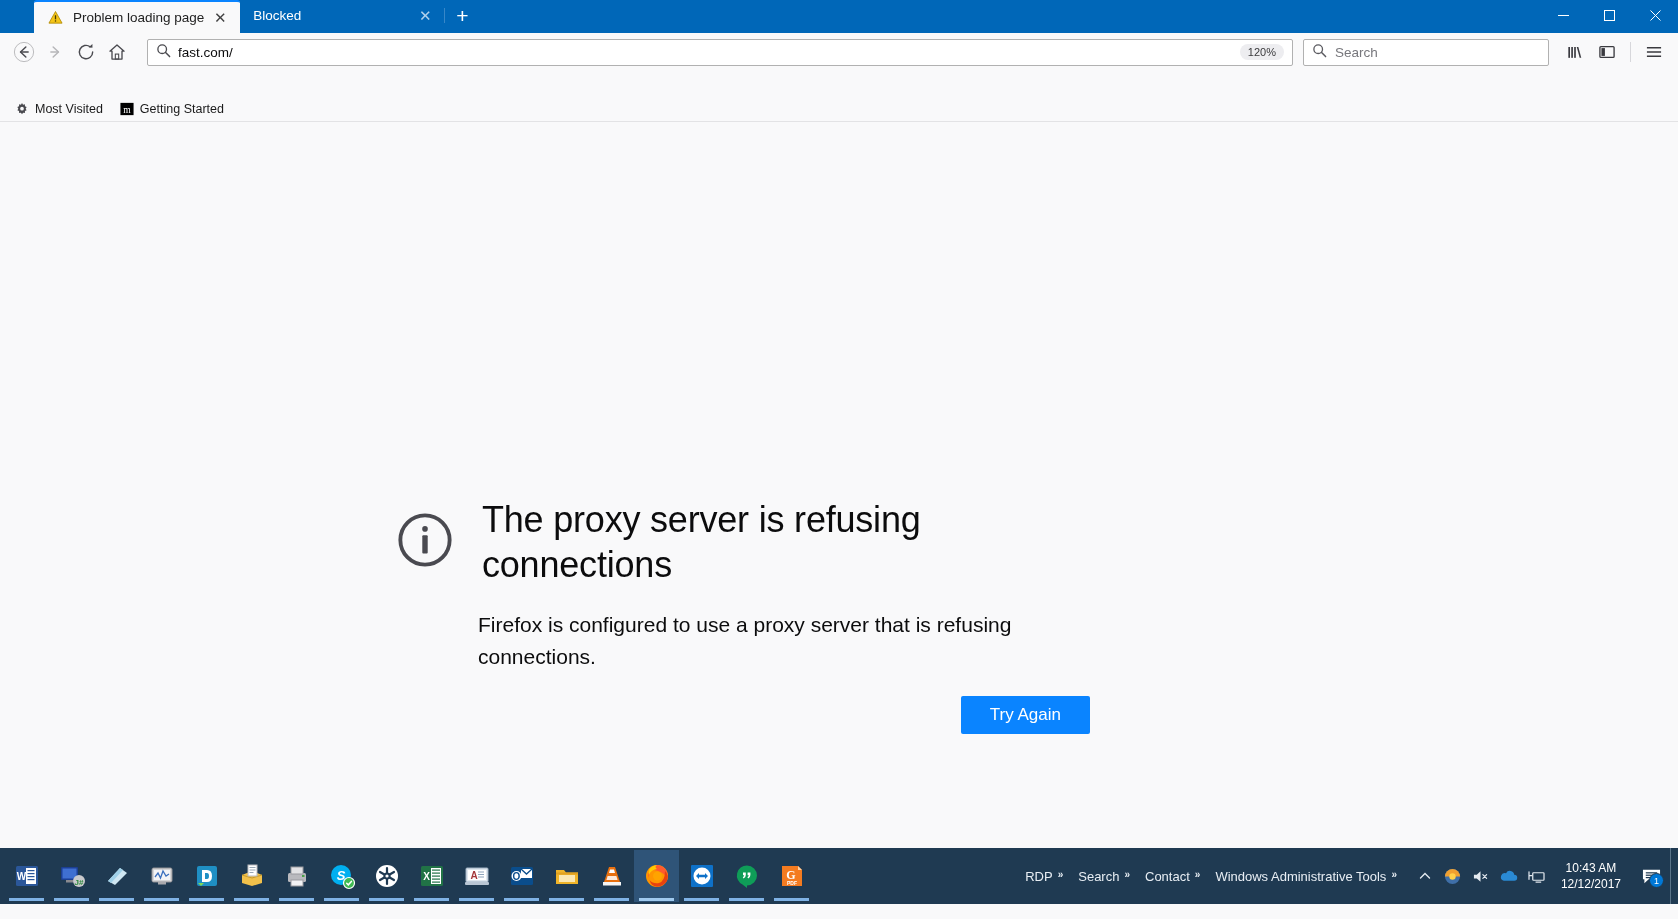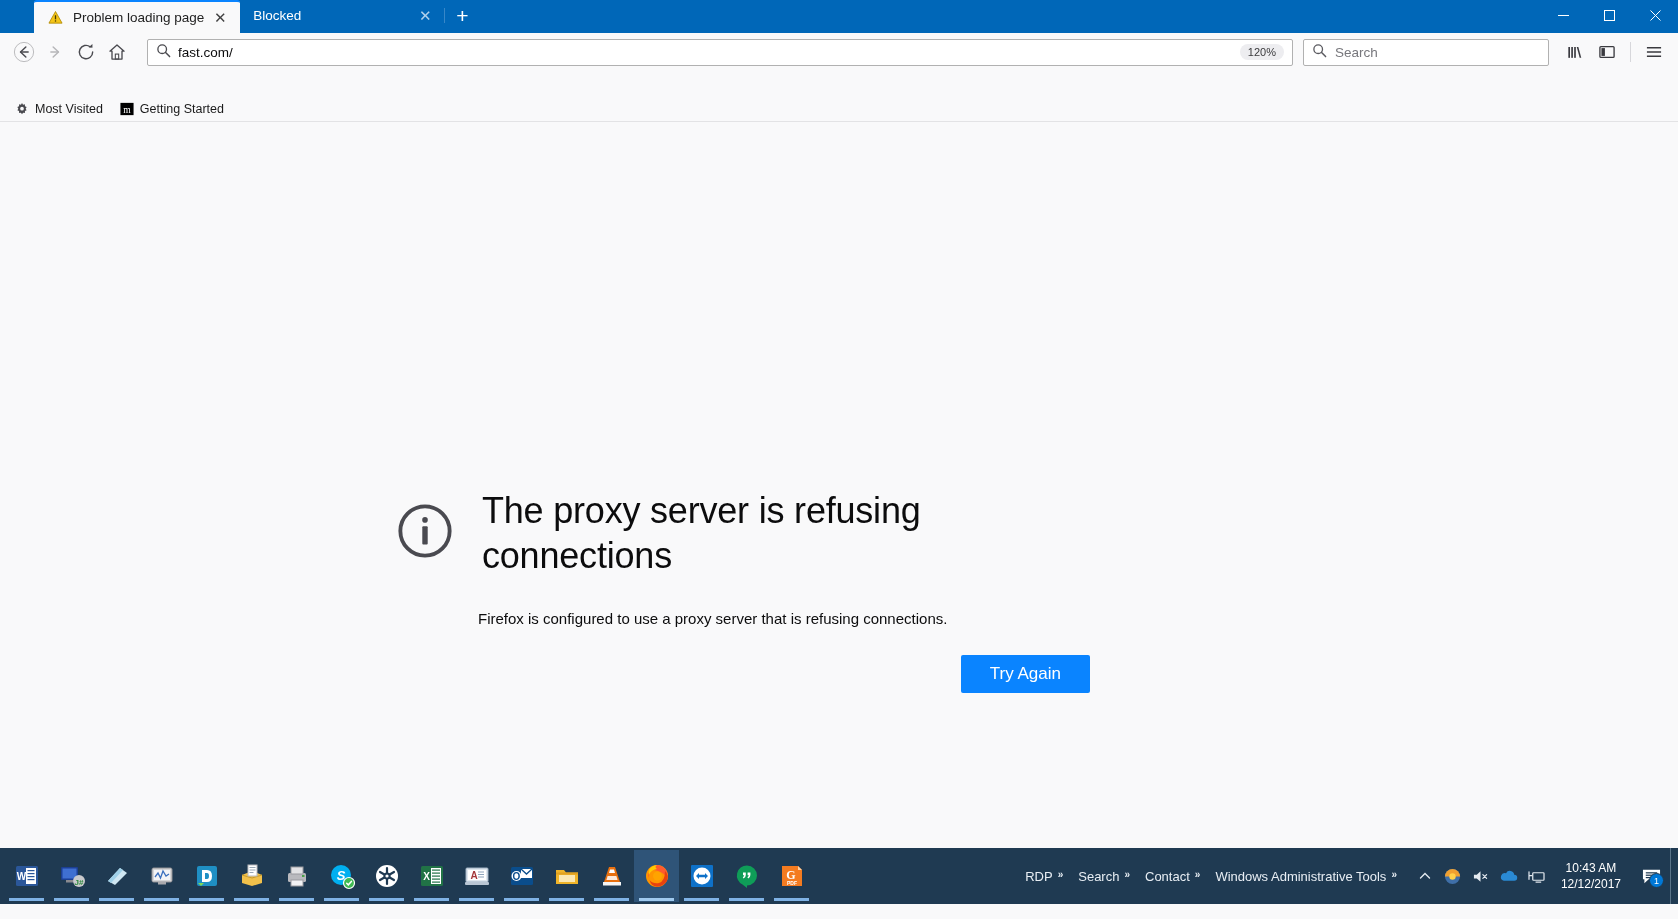--- a/index.html
+++ b/index.html
@@ -107,31 +107,31 @@
 
   
   #content {
     height: 726px;
     background: #f9f9fa;
     position: relative;
     overflow: hidden;
   }
   #errorpage {
     position: absolute;
-    left: 396px; top: 366px;
+    left: 396px; top: 375px;
     width: 720px;
   }
   .err-head { display: flex; align-items: flex-start; gap: 28px; }
   .err-icon { flex: 0 0 58px; margin-top: 14px; }
   .err-title {
     font-size: 36px; font-weight: 300; color: #0c0c0d;
     line-height: 1.25; letter-spacing: -0.2px;
   }
   .err-body { margin-left: 82px; }
-  .err-desc { font-size: 15px; color: #0c0c0d; margin-top: 30px; line-height: 1.5; }
+  .err-desc { font-size: 21px; color: #0c0c0d; margin-top: 22px; line-height: 1.5; }
   .err-list { margin-top: 16px; padding-left: 33px; }
   .err-list li { font-size: 17px; color: #0c0c0d; line-height: 1.9; }
   .err-actions { margin-top: 24px; display: flex; justify-content: flex-end; padding-right: 26px; }
   #tryagain {
     background: #0a84ff; color: #fff;
     border: none; border-radius: 2px;
     font-size: 17px; font-family: "Liberation Sans", sans-serif;
     padding: 9px 29px;
   }
 

